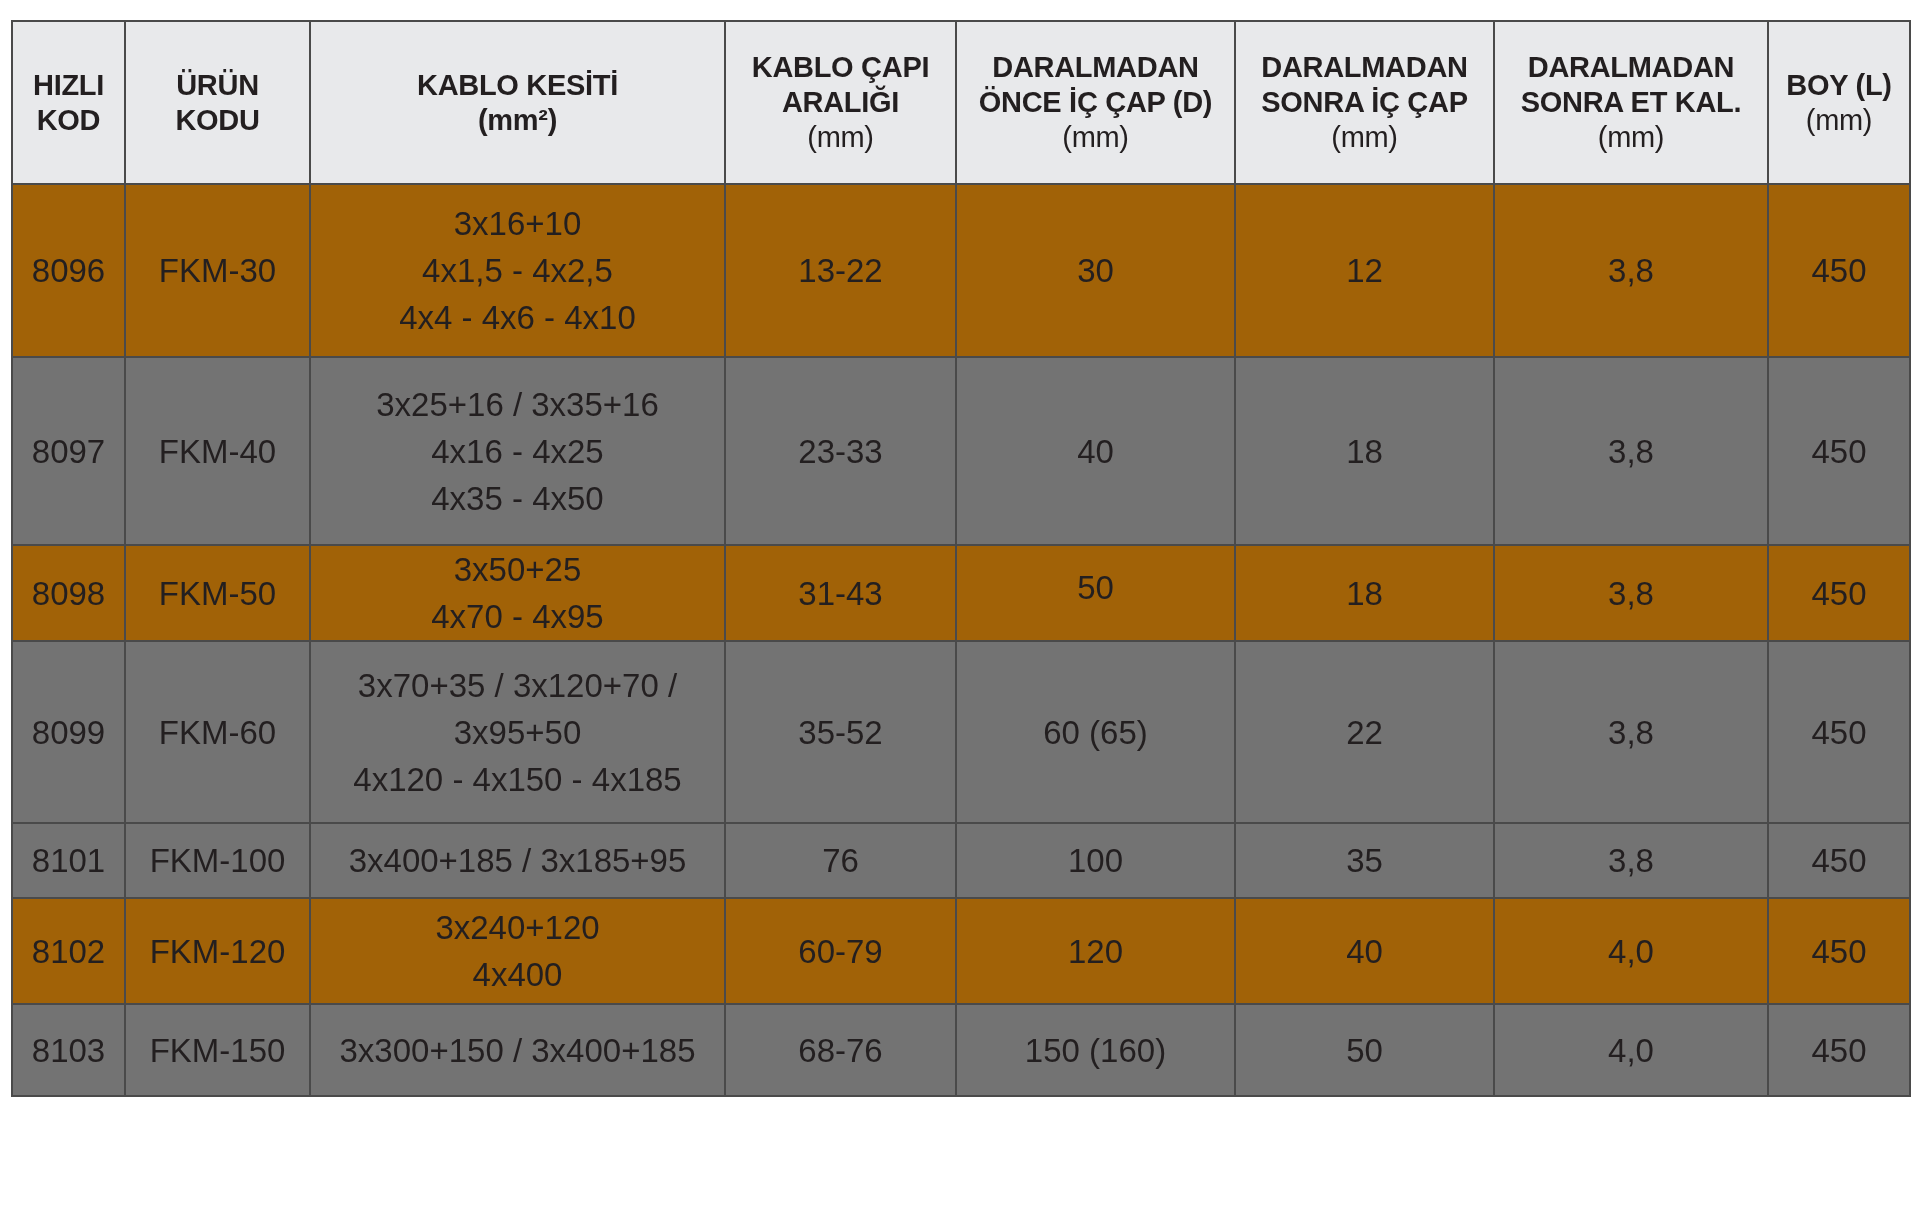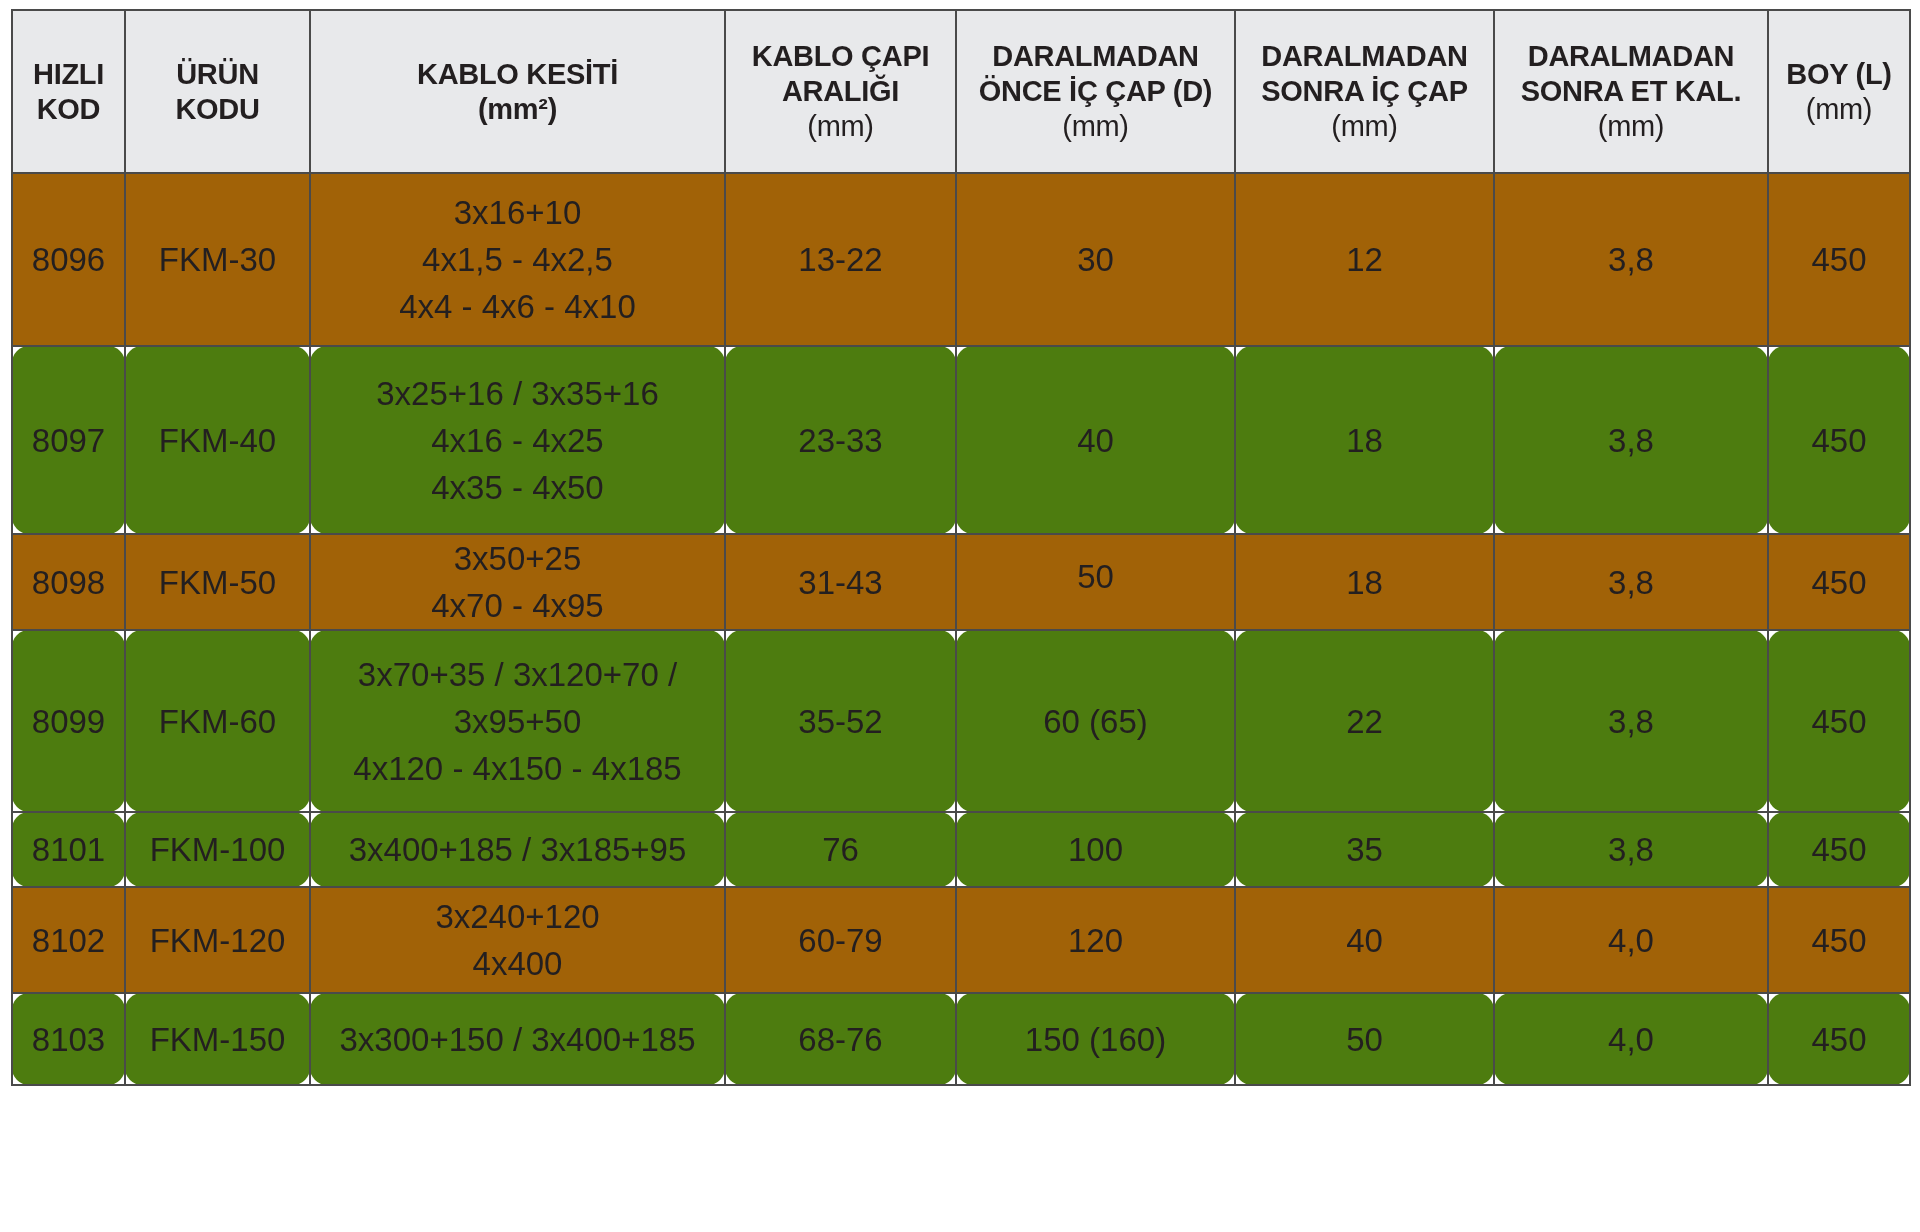--- a/index.html
+++ b/index.html
@@ -1,34 +1,34 @@
 <!DOCTYPE html>
 <html><head>
 <meta charset="utf-8">
 <style>
   html, body { margin:0; padding:0; background:#ffffff; }
   body { width:1920px; height:1232px; overflow:hidden; position:relative;
          font-family:"Liberation Sans", "DejaVu Sans", sans-serif; color:#231f20; }
   table.spec {
-    position:absolute; left:11px; top:9px;
+    position:absolute; left:11px; top:20px;
     border-collapse:collapse; table-layout:fixed;
     width:1898px;
   }
   table.spec th, table.spec td {
     border:2px solid #4a4a4a;
     text-align:center; vertical-align:middle;
     padding:0 4px; box-sizing:border-box;
   }
   table.spec th {
     background:#e8e9eb; font-weight:bold; font-size:29px; line-height:35px;
     height:163px; letter-spacing:-0.3px;
   }
   table.spec td { font-size:33px; line-height:47px; font-weight:normal; }
   tr.odd td { background:#a16207; }
-  tr.even td { background:#4d7c0f;border-radius:17px; }
+  tr.even td { background:#737373; }
   .line { display:block; white-space:nowrap; }
   .top-val { vertical-align:top !important; padding-top:18px !important; }
 </style>
 </head>
 <body>
 
 <table class="spec">
   <colgroup>
     <col style="width:113px">
       <col style="width:185px">

